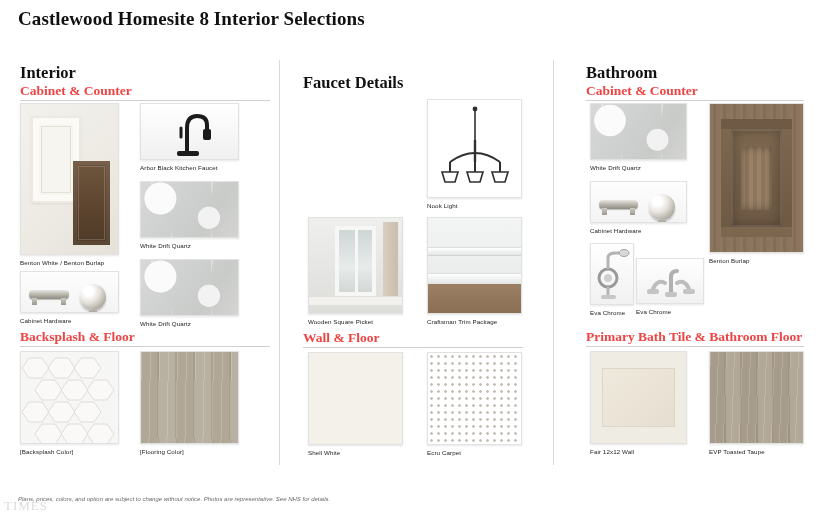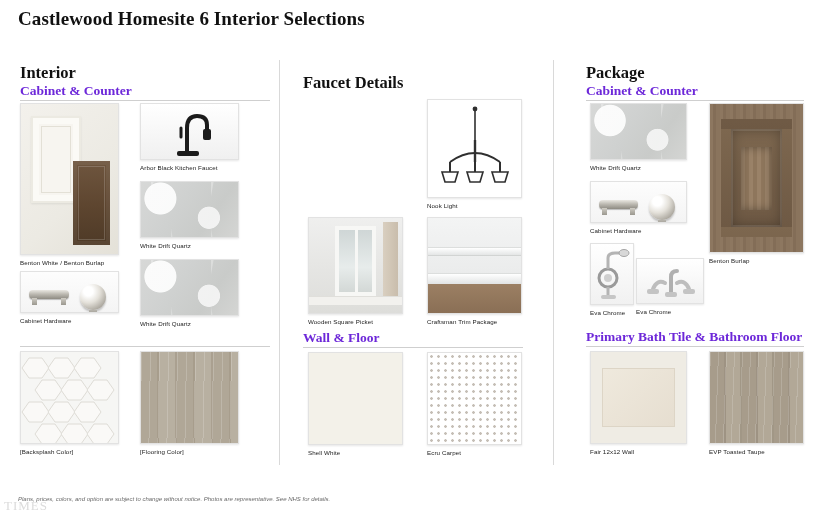--- a/index.html
+++ b/index.html
@@ -35,21 +35,21 @@
     font-family: "Liberation Serif", serif;
     font-weight: 700;
     font-size: 16.5px;
     color: #111;
   }
   .sec-title {
     position: absolute;
     font-family: "Liberation Serif", serif;
     font-weight: 700;
     font-size: 13.5px;
-    color: #6d28d9;
+    color: #ef4444;
   }
   .sec-rule {
     position: absolute;
     height: 1px;
     background: #cfcfcf;
   }
   
   .card {
     position: absolute;
   }
@@ -247,21 +247,21 @@
   }
   
   .fixture { background: linear-gradient(180deg,#ffffff 0%,#f1f1f1 100%); }
   .kfaucet { background: linear-gradient(180deg,#ffffff,#f0f0f0); }
 </style>
 </head>
 <body>
 
 <div id="page">
 
-  <div class="title">Castlewood Homesite 6 Interior Selections</div>
+  <div class="title">Castlewood Homesite 8 Interior Selections</div>
 
   <div class="vline" style="left:279px; top:60px; height:405px;"></div>
   <div class="vline" style="left:553px; top:60px; height:405px;"></div>
 
   <div class="col-title" style="left:20px; top:63px;">Interior</div>
   <div class="sec-title" style="left:20px; top:83px;">Cabinet &amp; Counter</div>
   <div class="sec-rule" style="left:20px; top:100px; width:250px;"></div>
 
   <div class="card" style="left:20px; top:103px;">
     <div class="frame" style="width:99px; height:152px;">
@@ -304,20 +304,21 @@
     <div class="cap" style="top:46px; left:0;">Cabinet Hardware</div>
   </div>
 
   <div class="card" style="left:140px; top:259px;">
     <div class="frame" style="width:99px; height:57px;">
       <div class="fill quartz"></div>
     </div>
     <div class="cap" style="top:61px; left:0;">White Drift Quartz</div>
   </div>
 
+  <div class="sec-title" style="left:20px; top:329px;">Backsplash &amp; Floor</div>
   <div class="sec-rule" style="left:20px; top:346px; width:250px;"></div>
 
   <div class="card" style="left:20px; top:351px;">
     <div class="frame" style="width:99px; height:93px;">
       <div class="fill picket">
         <svg width="99" height="93" viewBox="0 0 99 93">
           <g fill="#faf9f7" stroke="#dedcd6" stroke-width="1">
             <path d="M8 6 l13 0 l7 10 l-7 10 l-13 0 l-7 -10 z"></path>
             <path d="M34 6 l13 0 l7 10 l-7 10 l-13 0 l-7 -10 z"></path>
             <path d="M60 6 l13 0 l7 10 l-7 10 l-13 0 l-7 -10 z"></path>
@@ -397,21 +398,21 @@
     <div class="cap" style="top:97px; left:0;">Shell White</div>
   </div>
 
   <div class="card" style="left:427px; top:352px;">
     <div class="frame" style="width:95px; height:93px;">
       <div class="fill carpet"></div>
     </div>
     <div class="cap" style="top:97px; left:0;">Ecru Carpet</div>
   </div>
 
-  <div class="col-title" style="left:586px; top:63px;">Package</div>
+  <div class="col-title" style="left:586px; top:63px;">Bathroom</div>
   <div class="sec-title" style="left:586px; top:83px;">Cabinet &amp; Counter</div>
   <div class="sec-rule" style="left:586px; top:100px; width:218px;"></div>
 
   <div class="card" style="left:590px; top:103px;">
     <div class="frame" style="width:97px; height:57px;">
       <div class="fill quartz"></div>
     </div>
     <div class="cap" style="top:61px; left:0;">White Drift Quartz</div>
   </div>
 

